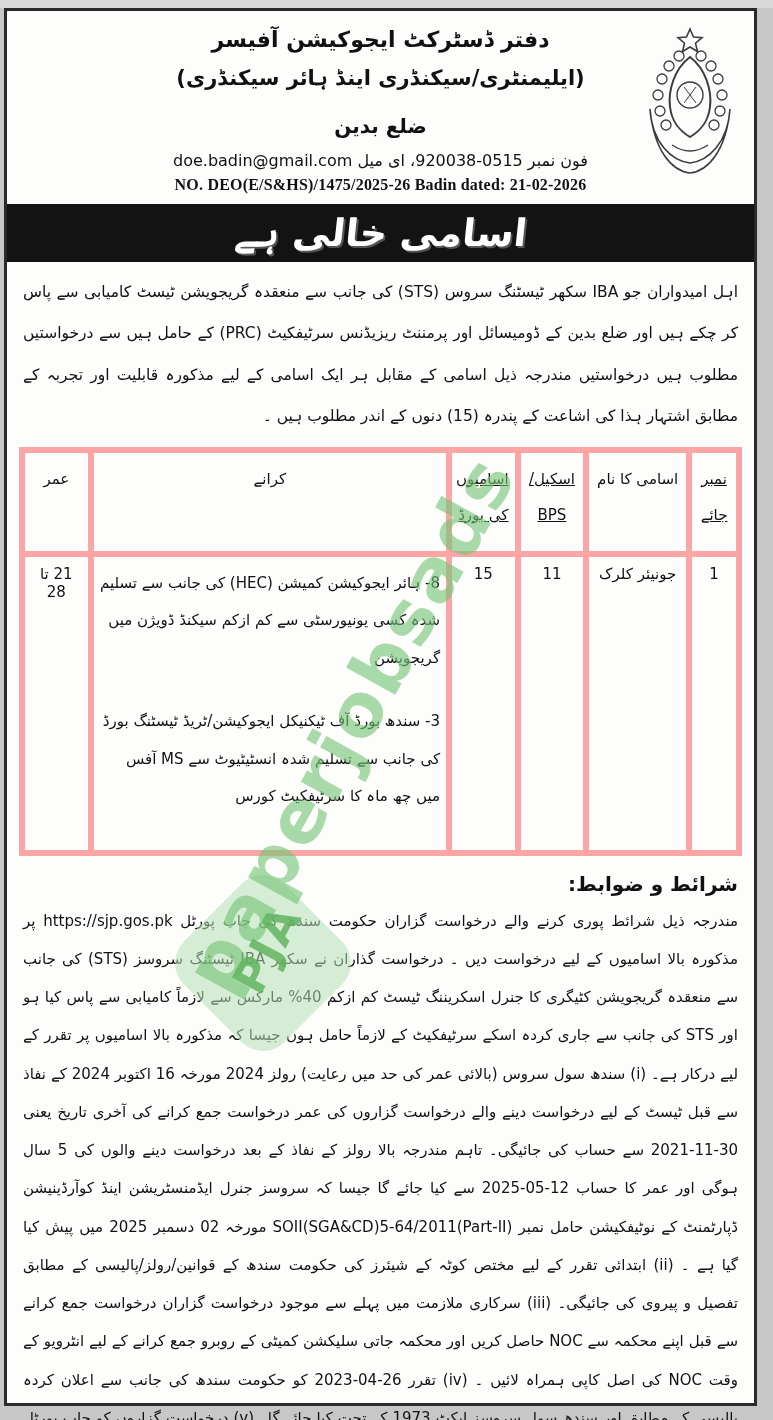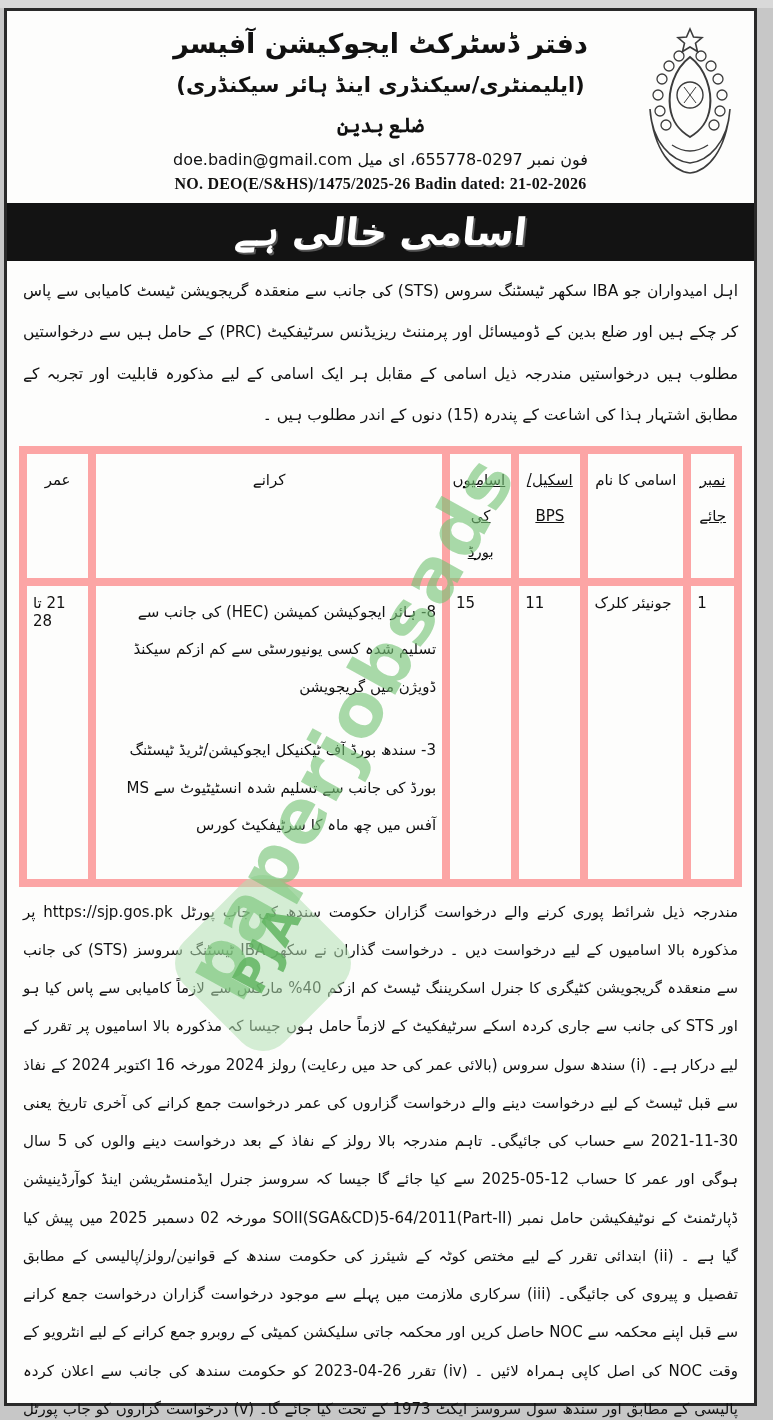--- a/index.html
+++ b/index.html
@@ -9,23 +9,23 @@
     font-family:"DejaVu Sans",sans-serif;
     color:#111;
   }
   .page-top-strip{position:absolute;left:0;top:0;width:773px;height:8px;background:#d9d9d9;}
   .ad-frame{
     position:absolute;left:4px;top:8px;width:753px;height:1398px;
     background:#fdfdfc;border:3px solid #2a2a2a;box-sizing:border-box;
   }
   
   .header{position:relative;text-align:center;padding-top:14px;direction:rtl;}
-  .hdr-l1{font-size:27px;font-weight:bold;line-height:1.4;}
+  .hdr-l1{font-size:22px;font-weight:bold;line-height:1.4;}
   .hdr-l2{font-size:21px;font-weight:bold;line-height:1.6;margin-top:6px;}
-  .hdr-l3{font-size:20px;font-weight:bold;line-height:1.5;margin-top:8px;font-family:Liberation Serif, serif;}
+  .hdr-l3{font-size:20px;font-weight:bold;line-height:1.5;margin-top:16px;}
   .hdr-contact{font-size:16px;margin-top:10px;direction:rtl;}
   .hdr-ref{font-size:16px;margin-top:6px;direction:ltr;font-family:"Liberation Serif",serif;font-weight:600;letter-spacing:.2px;}
   .crest{position:absolute;right:12px;top:14px;width:104px;height:158px;}
   
   .banner{
     margin-top:10px;height:58px;background:#131313;
     display:flex;align-items:center;justify-content:center;
   }
   .banner span{
     color:#fff;font-size:38px;font-weight:bold;direction:rtl;
@@ -37,29 +37,29 @@
   .intro{
     margin:10px 16px 0 16px;direction:rtl;text-align:justify;
     font-size:15.5px;line-height:2.65;font-weight:500;
   }
   
   table.vac{
     margin:10px 12px 0 12px;width:calc(100% - 24px);
     border-collapse:collapse;direction:rtl;table-layout:fixed;
   }
   table.vac th,table.vac td{
-    border:8px solid #fca5a5;vertical-align:top;padding:8px 6px;
+    border:6px solid #fca5a5;vertical-align:top;padding:8px 6px;
     font-weight:normal;font-size:15px;
   }
   th.c-serial{width:5.5%;}  th.c-post{width:14%;}
   th.c-bps{width:8.5%;border-radius:9px;}     th.c-count{width:8.5%;}
   th.c-qual{width:55%;}     th.c-age{width:8.5%;}
   .hdr-cell{font-size:15.5px;font-weight:bold;text-align:center;line-height:2.4;height:82px;}
   .hdr-cell .two{display:block;text-decoration:underline;}
-  td.v-center{text-align:left;font-size:16px;padding-top:28px;}
+  td.v-center{text-align:center;font-size:16px;padding-top:28px;}
   td.v-qual{text-align:right;font-size:15px;line-height:2.5;padding:20px 14px 10px 8px;height:250px;}
   td.v-qual p{margin:0 0 26px 0;}
   
   .terms-head{
     margin:16px 16px 0 0;direction:rtl;text-align:right;
     font-size:20px;font-weight:bold;
   }
   .terms-body{
     margin:6px 16px 0 16px;direction:rtl;text-align:justify;
     font-size:15px;line-height:2.55;
@@ -88,21 +88,21 @@
 <body>
 
 <div class="page-top-strip"></div>
 
 <div class="ad-frame">
 
   <div class="header">
     <div class="hdr-l1">دفتر ڈسٹرکٹ ایجوکیشن آفیسر</div>
     <div class="hdr-l2">(ایلیمنٹری/سیکنڈری اینڈ ہائر سیکنڈری)</div>
     <div class="hdr-l3">ضلع بدین</div>
-    <div class="hdr-contact">فون نمبر 0297-655778، ای میل doe.badin@gmail.com</div>
+    <div class="hdr-contact">فون نمبر 0515-920038، ای میل doe.badin@gmail.com</div>
     <div class="hdr-ref">NO. DEO(E/S&amp;HS)/1475/2025-26 Badin dated: 21-02-2026</div>
 
     <svg class="crest" viewBox="0 0 104 158">
       <g fill="none" stroke="#3c3c3c" stroke-width="2">
 
         <path d="M52 4 l3.5 8 8.5 .6 -6.5 5.6 2 8.3 -7.5 -4.5 -7.5 4.5 2 -8.3 -6.5 -5.6 8.5 -.6 z" stroke-width="1.6"></path>
 
         <path d="M52 32 C68 44 74 66 72 82 C70 98 62 106 52 112 C42 106 34 98 32 82 C30 66 36 44 52 32 Z"></path>
         <circle cx="52" cy="70" r="13" stroke-width="1.4"></circle>
         <path d="M46 62 l12 16 M58 62 l-12 16" stroke-width="1"></path>
@@ -163,19 +163,20 @@
         <td class="v-center">15</td>
         <td class="v-qual">
           <p>8- ہائر ایجوکیشن کمیشن (HEC) کی جانب سے تسلیم شدہ کسی یونیورسٹی سے کم ازکم سیکنڈ ڈویژن میں گریجویشن</p>
           <p>3- سندھ بورڈ آف ٹیکنیکل ایجوکیشن/ٹریڈ ٹیسٹنگ بورڈ کی جانب سے تسلیم شدہ انسٹیٹیوٹ سے MS آفس میں چھ ماہ کا سرٹیفکیٹ کورس</p>
         </td>
         <td class="v-center">21 تا 28</td>
       </tr>
     </tbody>
   </table>
 
+  <div class="terms-head">شرائط و ضوابط:</div>
   <div class="terms-body">مندرجہ ذیل شرائط پوری کرنے والے درخواست گزاران حکومت سندھ کی جاب پورٹل https://sjp.gos.pk پر مذکورہ بالا اسامیوں کے لیے درخواست دیں ۔ درخواست گذاران نے سکھر IBA ٹیسٹنگ سروسز (STS) کی جانب سے منعقدہ گریجویشن کٹیگری کا جنرل اسکریننگ ٹیسٹ کم ازکم 40% مارکس سے لازماً کامیابی سے پاس کیا ہو اور STS کی جانب سے جاری کردہ اسکے سرٹیفکیٹ کے لازماً حامل ہوں جیسا کہ مذکورہ بالا اسامیوں پر تقرر کے لیے درکار ہے۔ (i) سندھ سول سروس (بالائی عمر کی حد میں رعایت) رولز 2024 مورخہ 16 اکتوبر 2024 کے نفاذ سے قبل ٹیسٹ کے لیے درخواست دینے والے درخواست گزاروں کی عمر درخواست جمع کرانے کی آخری تاریخ یعنی 30-11-2021 سے حساب کی جائیگی۔ تاہم مندرجہ بالا رولز کے نفاذ کے بعد درخواست دینے والوں کی 5 سال ہوگی اور عمر کا حساب 12-05-2025 سے کیا جائے گا جیسا کہ سروسز جنرل ایڈمنسٹریشن اینڈ کوآرڈینیشن ڈپارٹمنٹ کے نوٹیفکیشن حامل نمبر SOII(SGA&amp;CD)5-64/2011(Part-II) مورخہ 02 دسمبر 2025 میں پیش کیا گیا ہے ۔ (ii) ابتدائی تقرر کے لیے مختص کوٹہ کے شیئرز کی حکومت سندھ کے قوانین/رولز/پالیسی کے مطابق تفصیل و پیروی کی جائیگی۔ (iii) سرکاری ملازمت میں پہلے سے موجود درخواست گزاران درخواست جمع کرانے سے قبل اپنے محکمہ سے NOC حاصل کریں اور محکمہ جاتی سلیکشن کمیٹی کے روبرو جمع کرانے کے لیے انٹرویو کے وقت NOC کی اصل کاپی ہمراہ لائیں ۔ (iv) تقرر 26-04-2023 کو حکومت سندھ کی جانب سے اعلان کردہ پالیسی کے مطابق اور سندھ سول سروسز ایکٹ 1973 کے تحت کیا جائے گا۔ (v) درخواست گزاروں کو جاب پورٹل پر اپ لوڈ کیے گئے شیڈول کے مطابق انٹرویو کے لیے اصل دستاویزات کے ہمراہ محکمہ جاتی سلیکشن کمیٹی کے روبرو پیش ہونا چاہیے ۔ (vi) انٹرویو کے لیے TA/DA قابل اطلاق نہیں ہوگا ۔</div>
 
 </div>
 
 <div class="wm-text">paperjobsads</div>
 <div class="wm-diamond"></div>
 <div class="wm-pja">PJA</div>
 
 </body></html>

